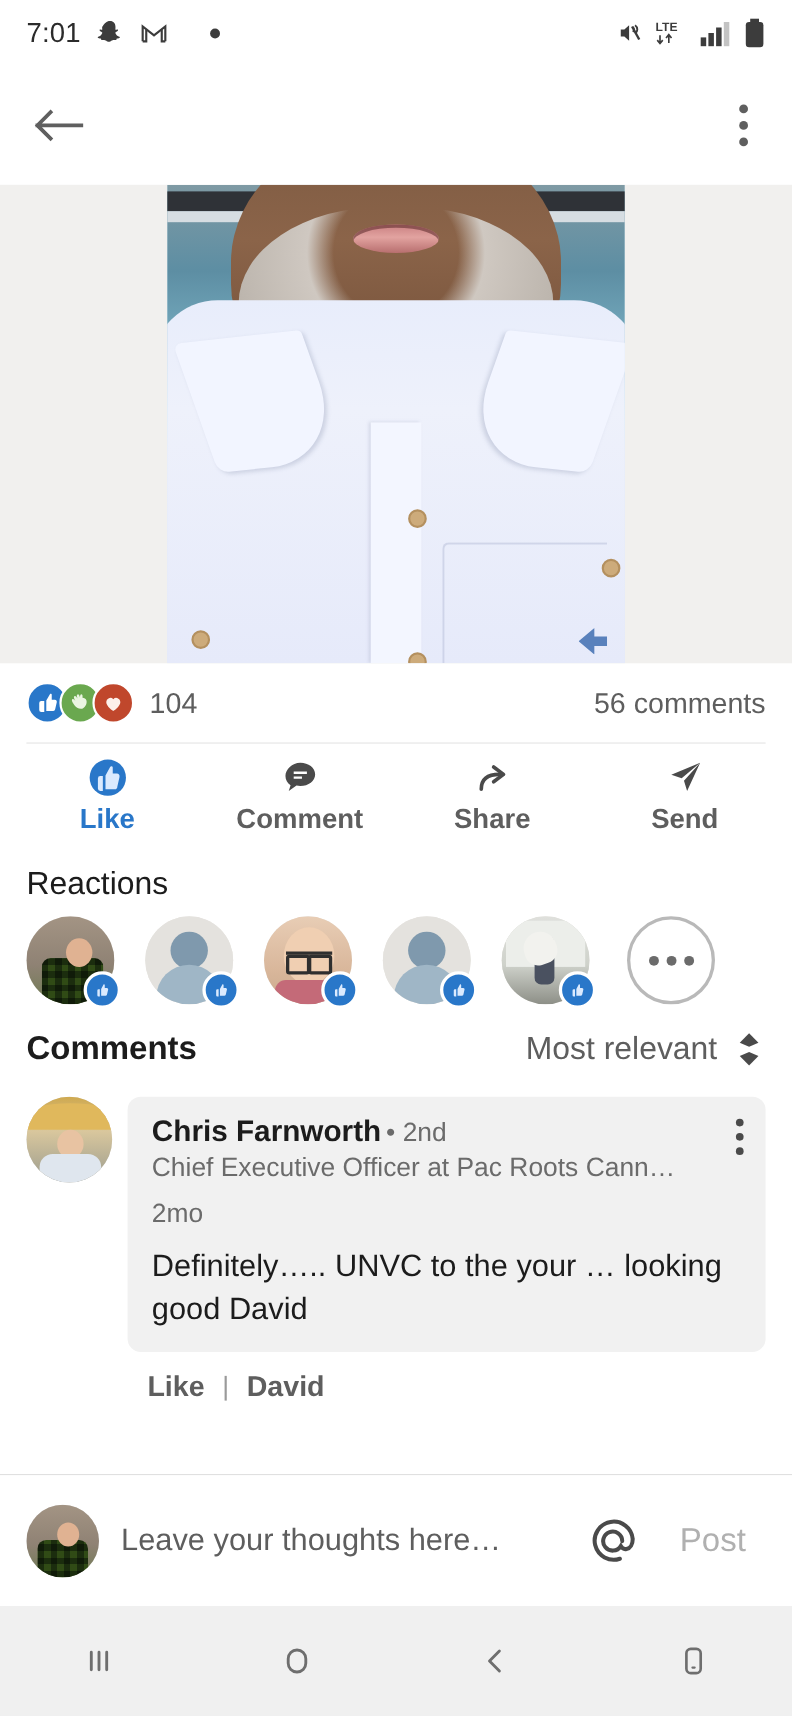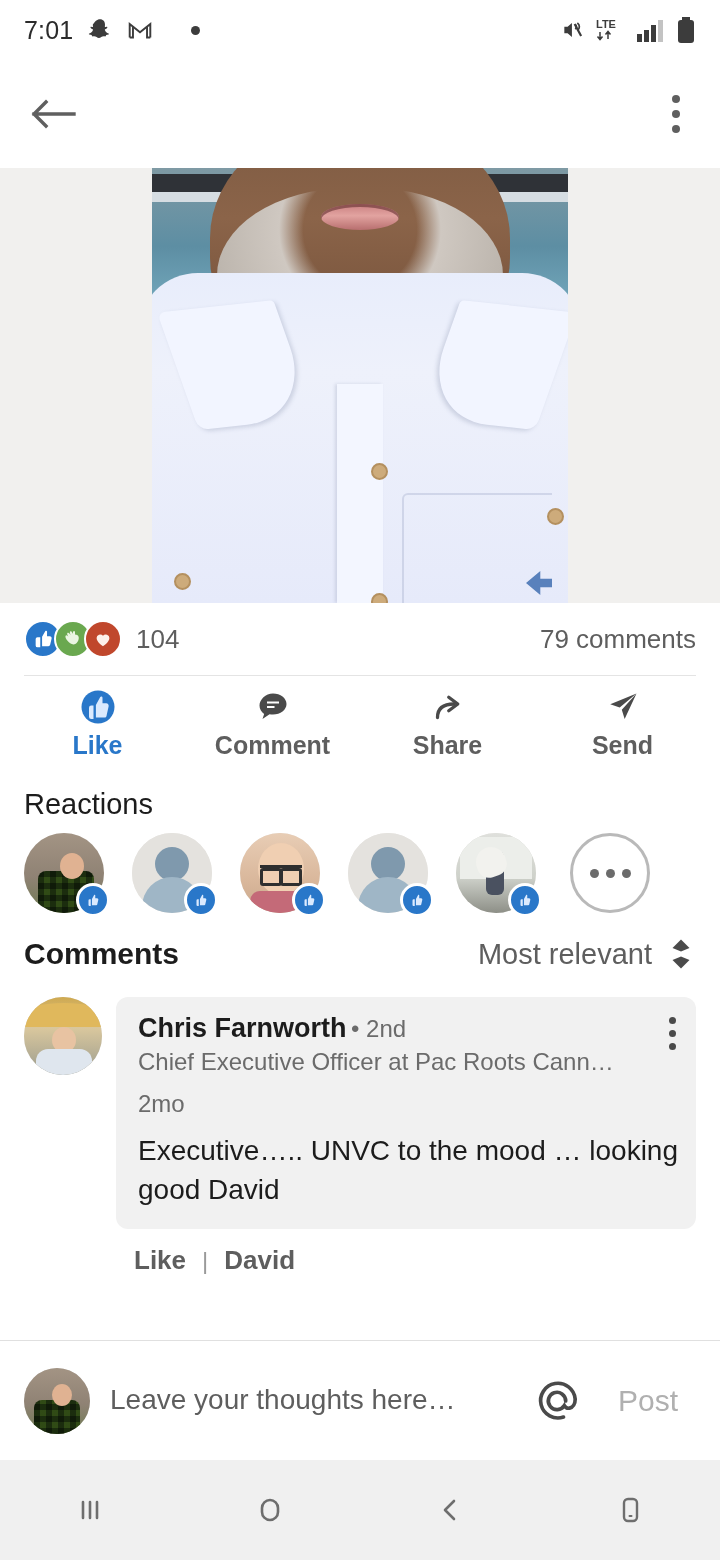--- a/index.html
+++ b/index.html
@@ -283,21 +283,21 @@
             <path fill="#eaf5e2" d="M6 14c-1.5-2-3-4.5-2-5.6.9-1 2.2.3 3.1 1.4-.9-1.6-2.2-3.6-1-4.5 1.1-.9 2.3.9 3.2 2.4-.6-1.7-1.3-3.6 0-4.1 1.2-.5 1.9 1.4 2.4 3 .1-1.6.3-3.3 1.5-3.2 1.2.1 1.1 2 1 3.6 1.7 0 3.4.8 3.9 2.6.8 2.9-1 6.5-3.6 7.9C11.5 18.9 7.8 16.5 6 14z"></path>
           </svg>
       </span>
       <span class="react-pill rp-love">
         <svg width="22" height="22" viewBox="0 0 24 24">
             <path fill="#fdf0ea" d="M12 20s-7-4.4-7-9a4 4 0 0 1 7-2.6A4 4 0 0 1 19 11c0 4.6-7 9-7 9z"></path>
           </svg>
       </span>
       <span class="count-num">104</span>
     </div>
-    <span class="comments-count">79 comments</span>
+    <span class="comments-count">56 comments</span>
   </div>
   <div class="divider"></div>
 
   <div class="actionbar">
     <div class="action active">
       <span class="ico">
         <svg width="36" height="36" viewBox="0 0 24 24">
             <circle cx="12" cy="12" r="11" fill="#2977c9"></circle>
             <path fill="#dbeafe" d="M9 20H7.5a1.5 1.5 0 0 1-1.5-1.5v-6A1.5 1.5 0 0 1 7.5 11H9v9zm1.6-9.3 2.9-5.3c.4-.7 1.5-.4 1.5.4v3.7h2.5c1.1 0 1.8 1 1.6 2l-1.3 5.8A1.7 1.7 0 0 1 16.1 19h-5.5v-8.3z"></path>
           </svg>
@@ -445,21 +445,21 @@
           </div>
           <div class="c-head">Chief Executive Officer at Pac Roots Canna…</div>
           <div class="c-time">2mo</div>
         </div>
         <span class="c-kebab">
             <i></i>
             <i></i>
             <i></i>
           </span>
       </div>
-      <div class="c-body">Executive….. UNVC to the mood … looking good David</div>
+      <div class="c-body">Definitely….. UNVC to the your … looking good David</div>
     </div>
   </div>
   <div class="c-actions">
     <span class="lbl">Like</span>
     <span class="sep">|</span>
     <span class="lbl">David</span>
   </div>
 
   <div class="composer">
     <div class="c-avatar">

